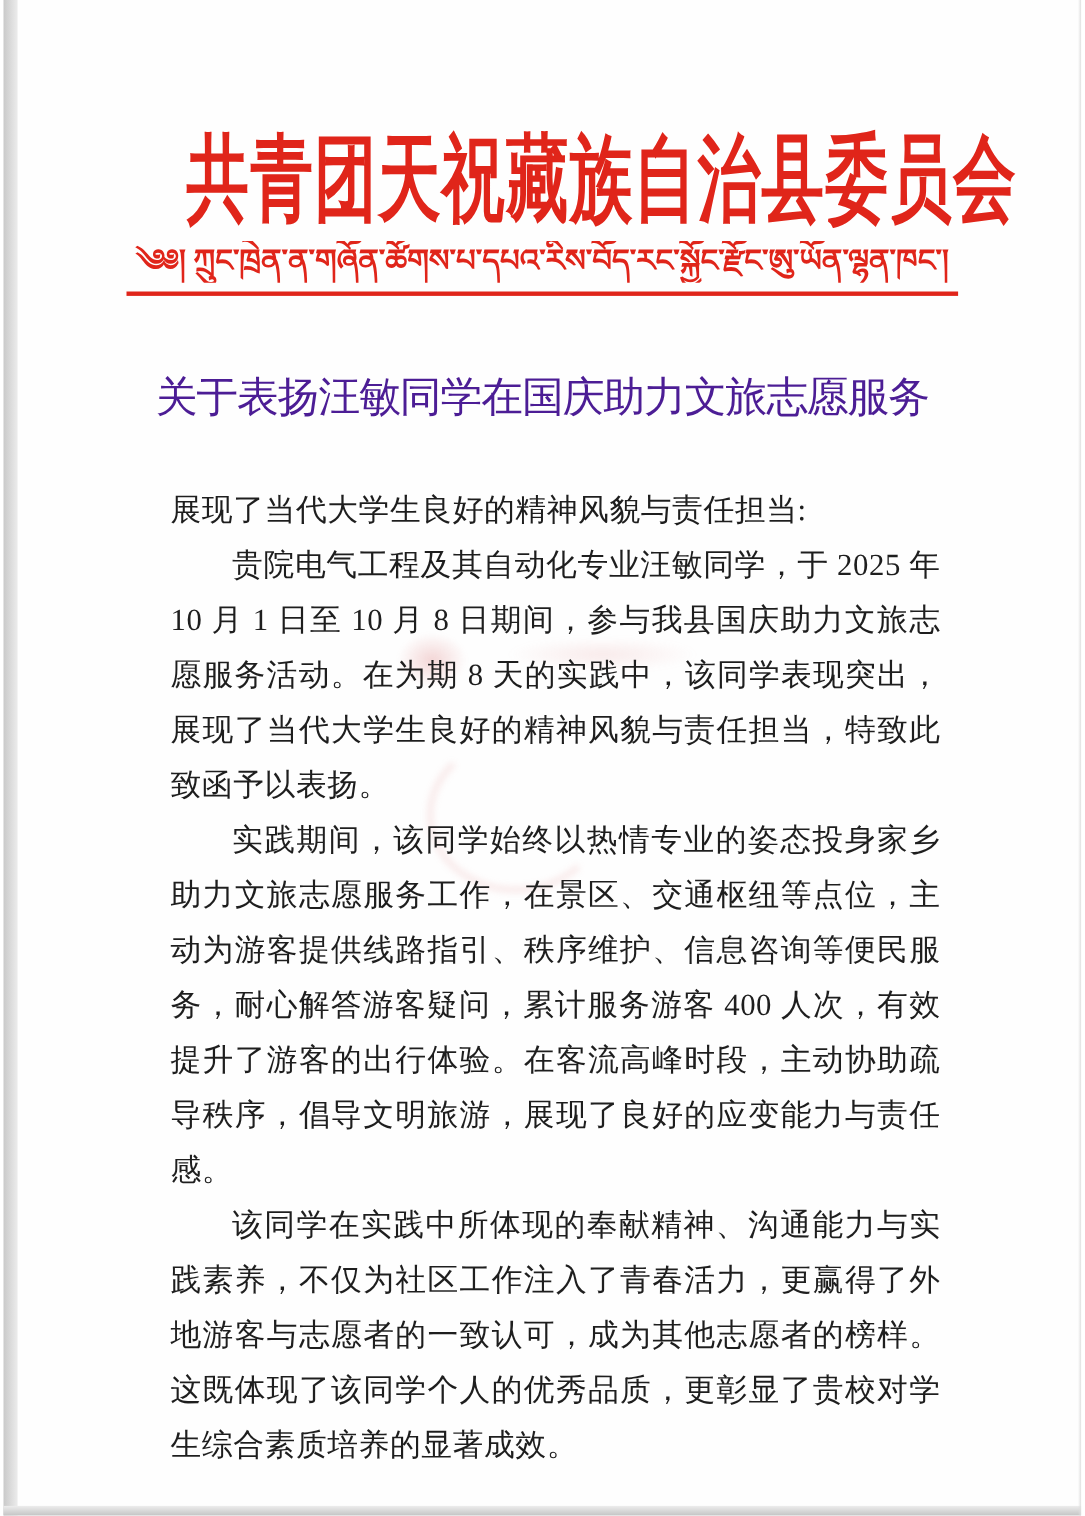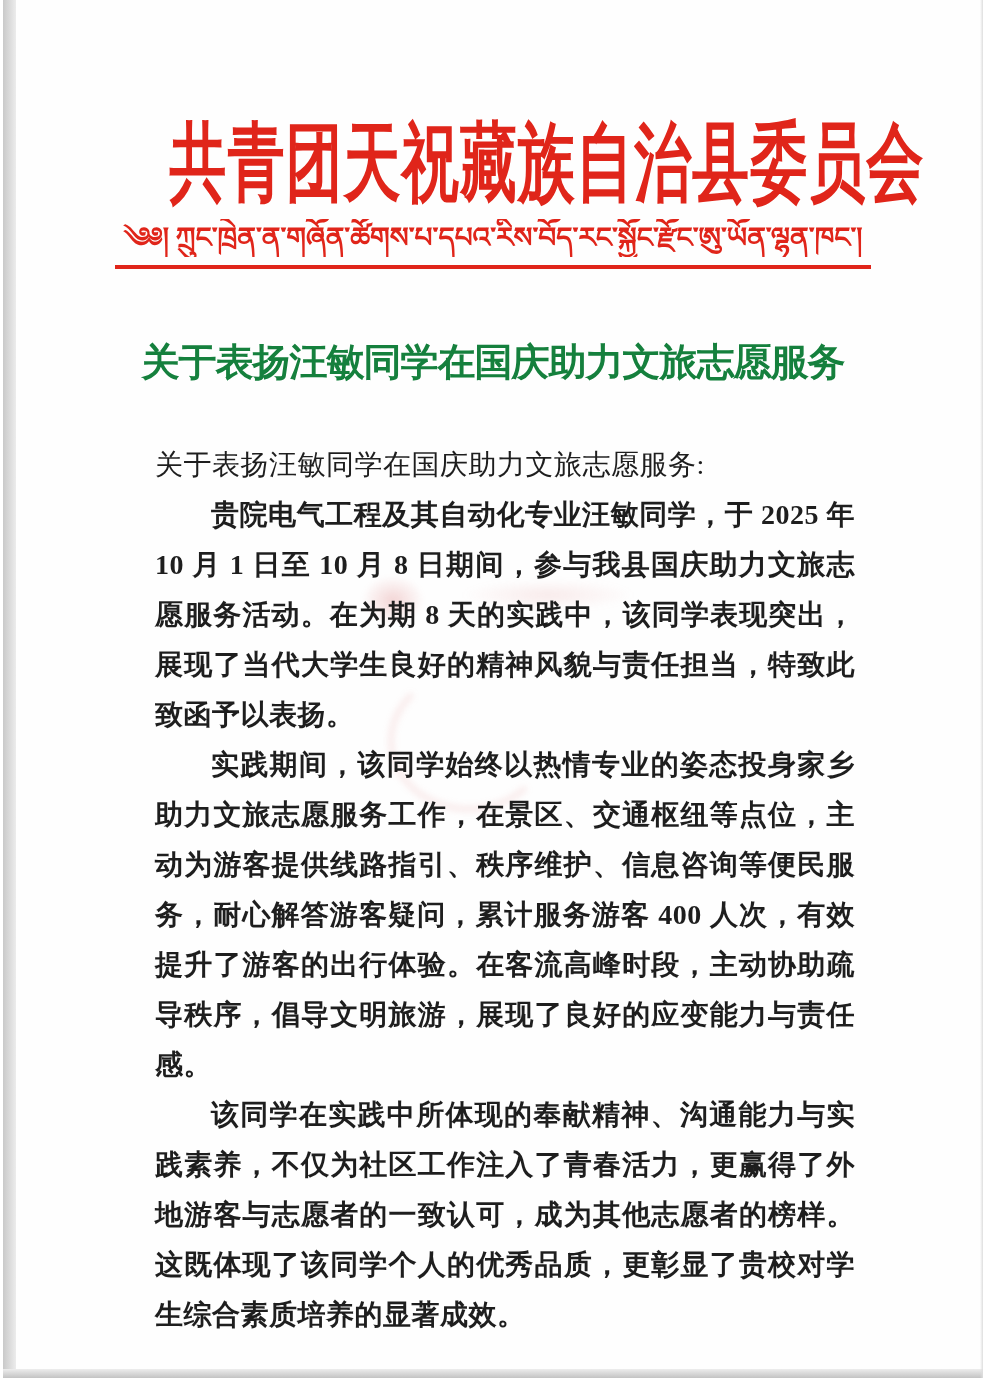--- a/index.html
+++ b/index.html
@@ -74,38 +74,38 @@
   }
   .rule {
     width: 756px;
     height: 4px;
     margin: 8px auto 0;
   }
   
   .doc-title {
     margin: 64px 0 0;
     text-align: center;
-    color: #15803d;
+    color: #4c1d95;
     font-size: 38px;
-    font-weight: bold;
+    font-weight: normal;
     line-height: 59px;
     letter-spacing: -1px;
   }
   
   .letter-body {
     position: relative;
     margin: 48px 128px 0 152px;
     color: #1e1e1e;
     font-size: 28px;
     line-height: 50px;
     text-align: justify;
     letter-spacing: 0.5px;
   }
   .letter-body p { margin: 0; }
-  .para { text-indent: 2em; font-weight: bold; }
+  .para { text-indent: 2em; }
 </style>
 </head>
 <body>
 
 <div class="page">
 
   <div class="edge-left"></div>
   <div class="edge-bottom"></div>
   <div class="edge-right"></div>
 
@@ -117,19 +117,19 @@
     <div class="org-cn accent-text" style="color: rgb(224, 37, 26);">共青团天祝藏族自治县委员会</div>
     <div class="org-bo accent-text" style="color: rgb(224, 37, 26);">༄༅། ཀྲུང་ཁྲེན་ན་གཞོན་ཚོགས་པ་དཔའ་རིས་བོད་རང་སྐྱོང་རྫོང་ཨུ་ཡོན་ལྷན་ཁང་།</div>
     <div class="rule accent-bg" style="background: rgb(224, 37, 26);"></div>
   </header>
 
   <h1 class="doc-title">
     <span>关于表扬汪敏同学在国庆助力文旅志愿服务</span><br>
   </h1>
 
   <main class="letter-body">
-    <p class="salutation">关于表扬汪敏同学在国庆助力文旅志愿服务:</p>
+    <p class="salutation">展现了当代大学生良好的精神风貌与责任担当:</p>
     <p class="para">贵院电气工程及其自动化专业汪敏同学，于 2025 年 10 月 1 日至 10 月 8 日期间，参与我县国庆助力文旅志愿服务活动。在为期 8 天的实践中，该同学表现突出，展现了当代大学生良好的精神风貌与责任担当，特致此致函予以表扬。</p>
     <p class="para">实践期间，该同学始终以热情专业的姿态投身家乡助力文旅志愿服务工作，在景区、交通枢纽等点位，主动为游客提供线路指引、秩序维护、信息咨询等便民服务，耐心解答游客疑问，累计服务游客 400 人次，有效提升了游客的出行体验。在客流高峰时段，主动协助疏导秩序，倡导文明旅游，展现了良好的应变能力与责任感。</p>
     <p class="para">该同学在实践中所体现的奉献精神、沟通能力与实践素养，不仅为社区工作注入了青春活力，更赢得了外地游客与志愿者的一致认可，成为其他志愿者的榜样。这既体现了该同学个人的优秀品质，更彰显了贵校对学生综合素质培养的显著成效。</p>
   </main>
 
 </div>
 
 </body></html>

